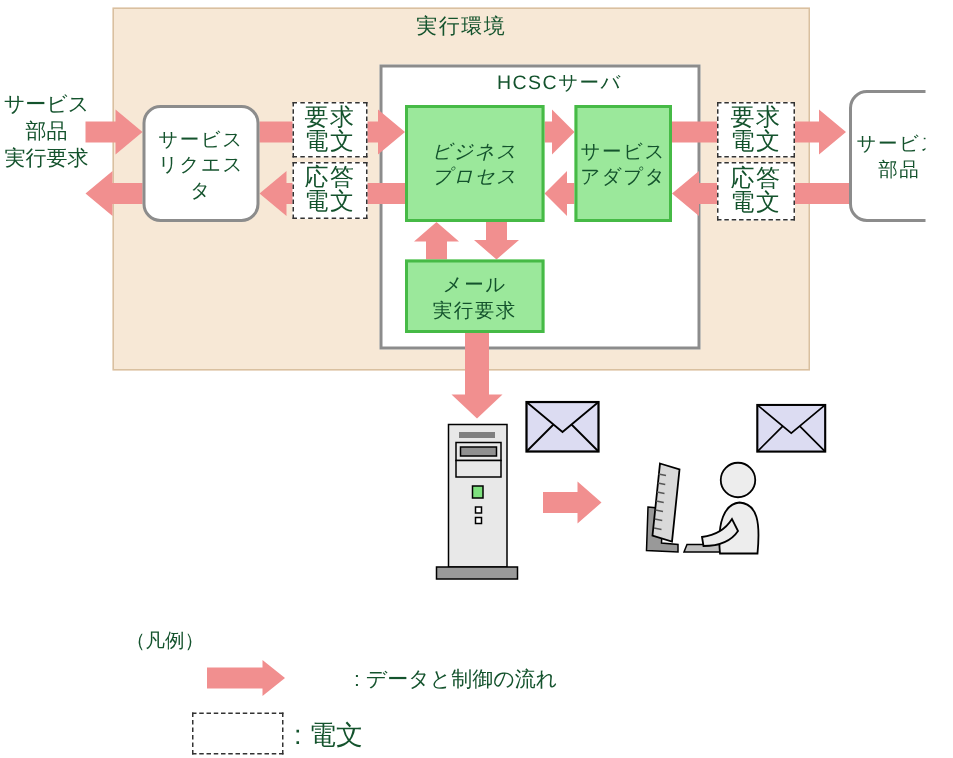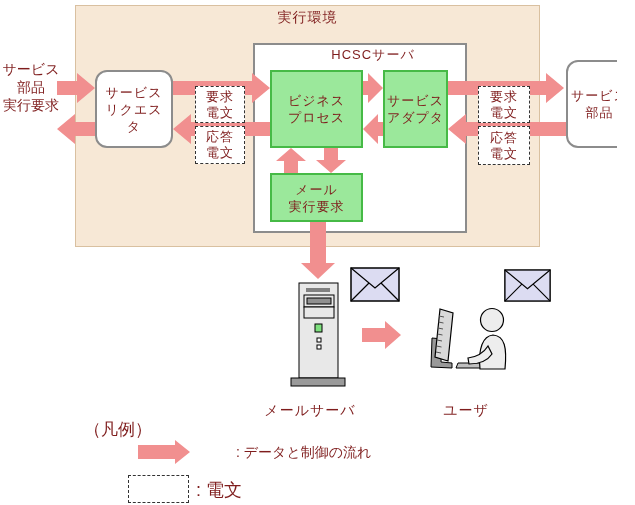--- a/index.html
+++ b/index.html
@@ -1,18 +1,18 @@
 <!DOCTYPE html>
 <html><head>
 <meta charset="utf-8">
 <style>
   html,body{margin:0;padding:0;background:#ffffff;}
   #stage{
     position:relative;width:617px;height:505px;background:#ffffff;overflow:hidden;
-    font-family:"Liberation Sans","DejaVu Sans",sans-serif;color:#7f1d1d;
+    font-family:"Liberation Sans","DejaVu Sans",sans-serif;color:#14532d;
   }
   .abs{position:absolute;box-sizing:border-box;}
   .prelines{white-space:pre-line;}
   .center{display:flex;align-items:center;justify-content:center;text-align:center;}
 
   .env-box{
     left:75px;top:5px;width:465px;height:242px;
     background:#F7E8D6;border:1px solid #D9C0A0;
   }
   .env-label{left:75px;top:9px;width:465px;text-align:center;font-size:14px;letter-spacing:1px;}
@@ -20,51 +20,51 @@
   .hcsc-box{
     left:253px;top:43px;width:214px;height:190px;
     background:#ffffff;border:2px solid #8C8C8C;
   }
   .hcsc-label{left:253px;top:46px;width:214px;text-align:center;font-size:13px;letter-spacing:1px;padding-left:26px;}
 
   .green-node{
     background:#9BE89B;border:2px solid #46BA46;
     font-size:13px;line-height:17px;letter-spacing:1px;
   }
-  .node-bp{left:270px;top:70px;width:93px;height:78px;}
+  .node-bp{left:270px;top:70px;width:93px;height:78px;font-style:italic;}
   .node-sa{left:383px;top:70px;width:65px;height:78px;}
   .node-ma{left:270px;top:173px;width:93px;height:49px;}
 
   .round-node{
     background:#ffffff;border:2px solid #8C8C8C;border-radius:12px;
     font-size:13px;line-height:17px;letter-spacing:1px;
   }
   .node-req{left:95px;top:70px;width:78px;height:78px;}
   .node-parts{left:566px;top:60px;width:67px;height:88px;}
 
   .msg-box{
     background:#ffffff;border:1px dashed #333;
-    font-size:13px;line-height:16px;letter-spacing:1px;margin-top:18px;
+    font-size:16px;line-height:16px;letter-spacing:1px;
   }
   .msg-req-l{left:195px;top:68px;width:50px;height:37px;}
   .msg-res-l{left:195px;top:108px;width:50px;height:38px;}
   .msg-req-r{left:478px;top:68px;width:52px;height:37px;}
   .msg-res-r{left:478px;top:108px;width:52px;height:39px;}
 
   .left-caption{left:0px;top:60px;width:62px;text-align:center;font-size:14px;line-height:18px;}
 
   svg.overlay{left:0;top:0;width:635px;height:505px;pointer-events:none;}
   .arrow{fill:#F18F8F;}
 
   .icon-svg{position:absolute;}
   .caption{font-size:14px;letter-spacing:1px;text-align:center;}
   .mail-server-caption{left:260px;top:402px;width:100px;}
   .user-caption{left:416px;top:402px;width:100px;}
 
-  .legend-title{left:84px;top:418px;font-size:17px;}
+  .legend-title{left:84px;top:418px;font-size:13px;}
   .legend-flow-label{left:196px;top:444px;font-size:14px;margin-left:40px;}
   .legend-msg-box{left:128px;top:475px;width:61px;height:28px;background:#fff;border:1px dashed #333;}
   .legend-msg-label{left:196px;top:478px;font-size:18px;}
 </style>
 </head>
 <body>
 
 <div id="stage">
 
   <div class="abs env-box"></div>
@@ -147,21 +147,19 @@
 
     <polygon points="30,57 58,57 61,62 28,62" fill="#C0C0C0" stroke="#000" stroke-width="1"></polygon>
 
     <path d="M52,63 C50,42 55,30 65,29 C77,30 79,42 77,63 Z" fill="#EDEDED" stroke="#000" stroke-width="1.2"></path>
 
     <circle cx="64" cy="14" r="11.5" fill="#EDEDED" stroke="#000" stroke-width="1.2"></circle>
 
     <path d="M60,40 C55,48 48,51 40,52 L41,58 C52,58 60,54 64,48 Z" fill="#EDEDED" stroke="#000" stroke-width="1.2"></path>
   </svg>
 
-  <div class="abs caption mail-server-caption">メールサーバ</div>
-  <div class="abs caption user-caption">ユーザ</div>
 
   <div class="abs legend-title">（凡例）</div>
   <div class="abs legend-flow-label">: データと制御の流れ</div>
   <div class="abs legend-msg-box"></div>
   <div class="abs legend-msg-label">: 電文</div>
 
 </div>
 
 </body></html>

